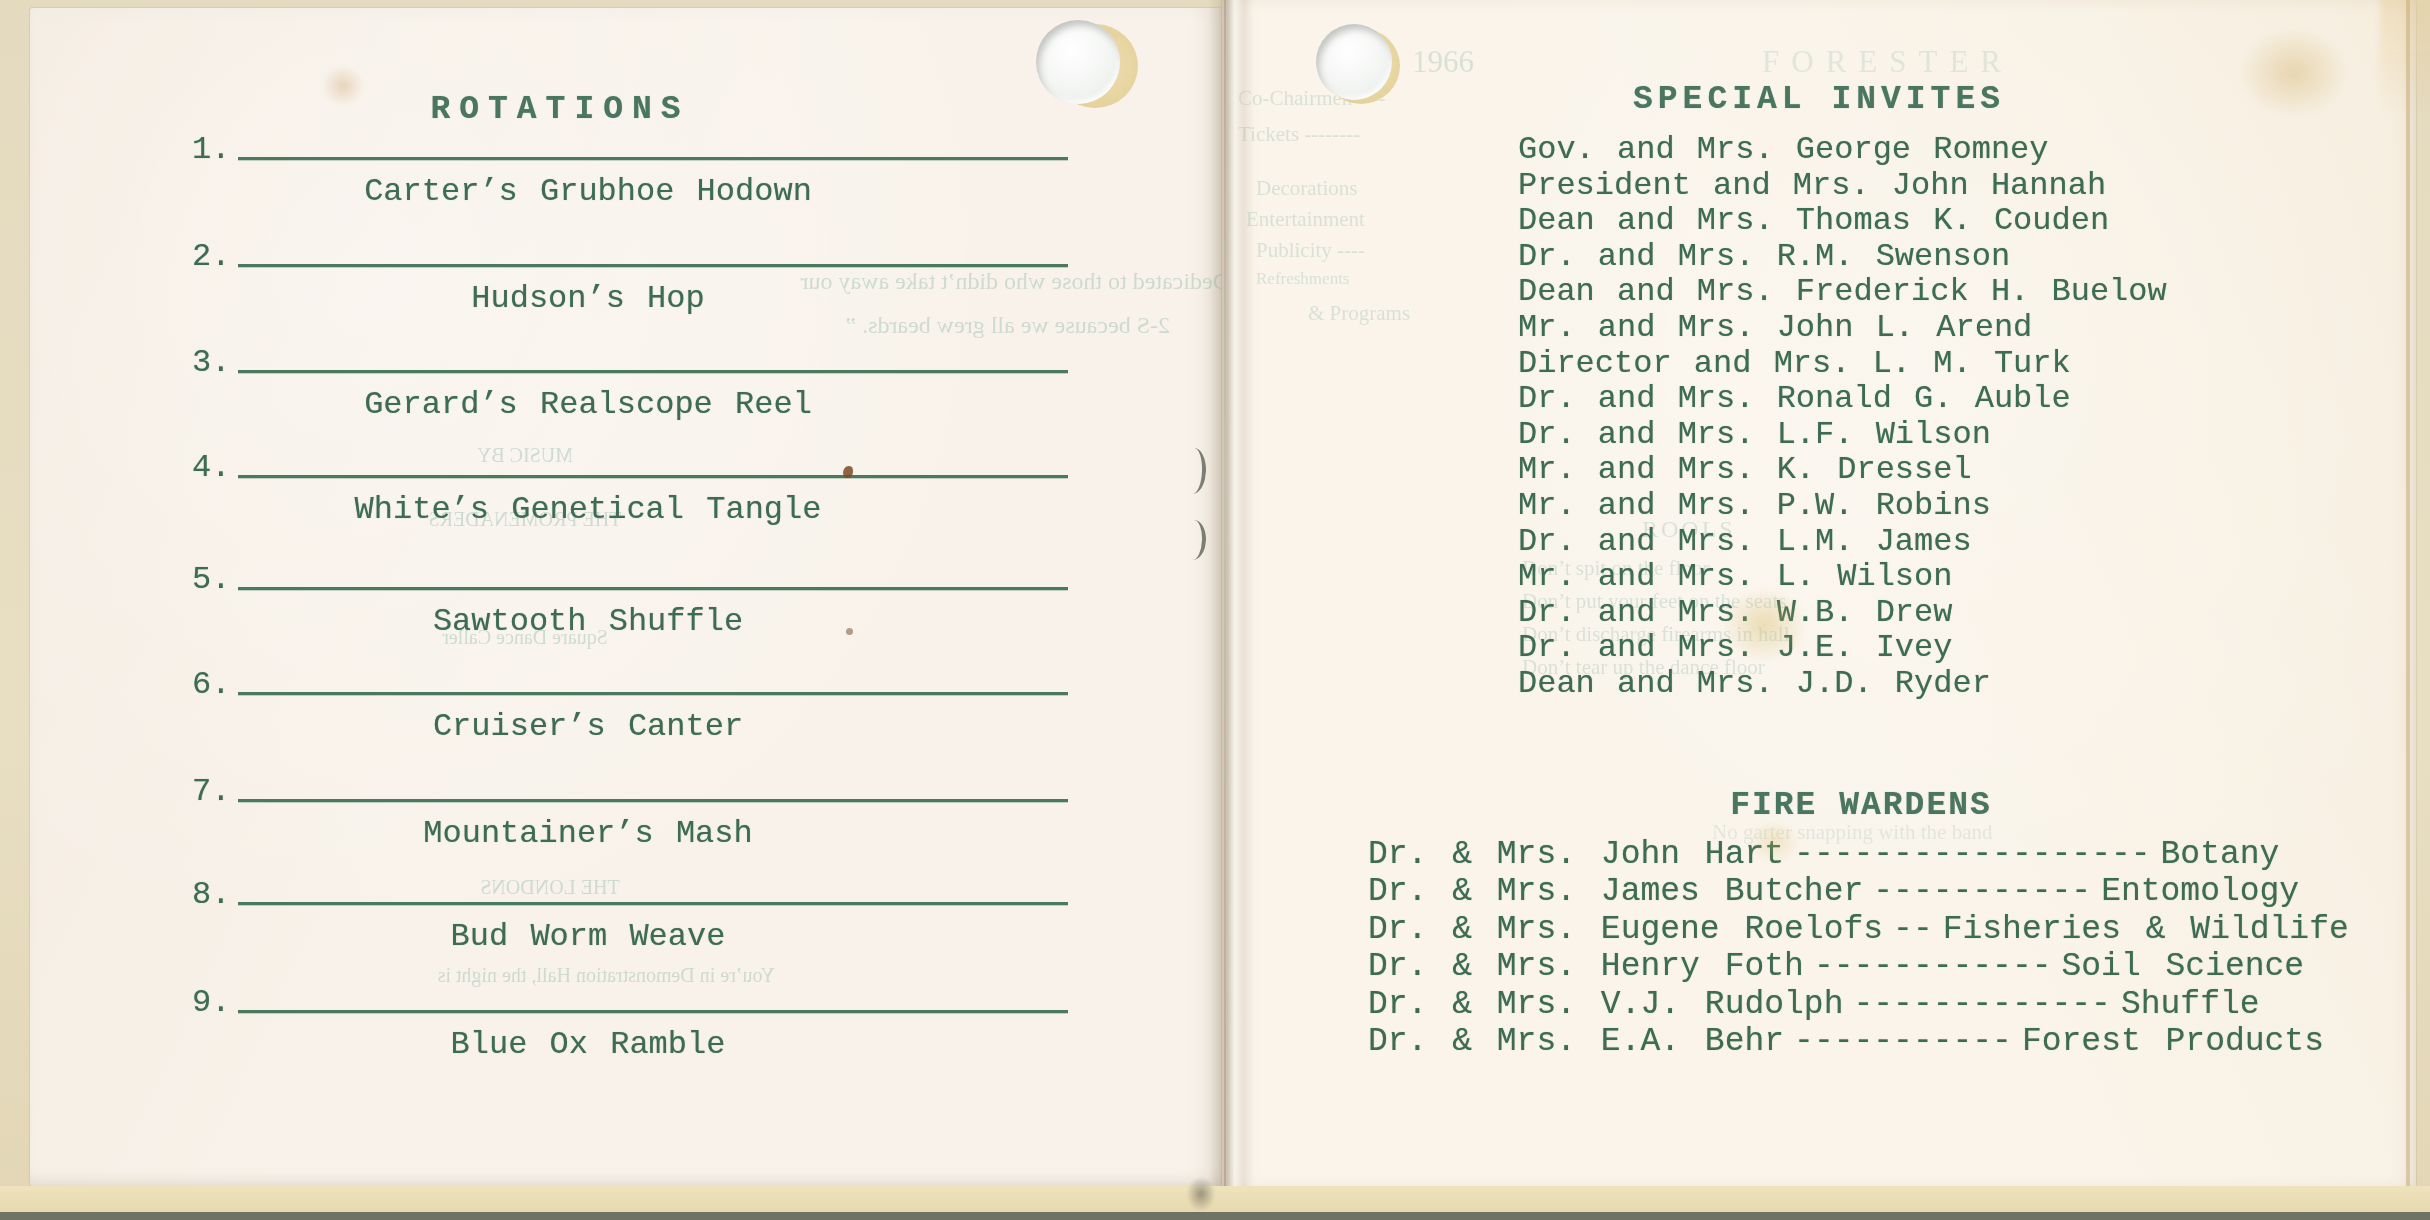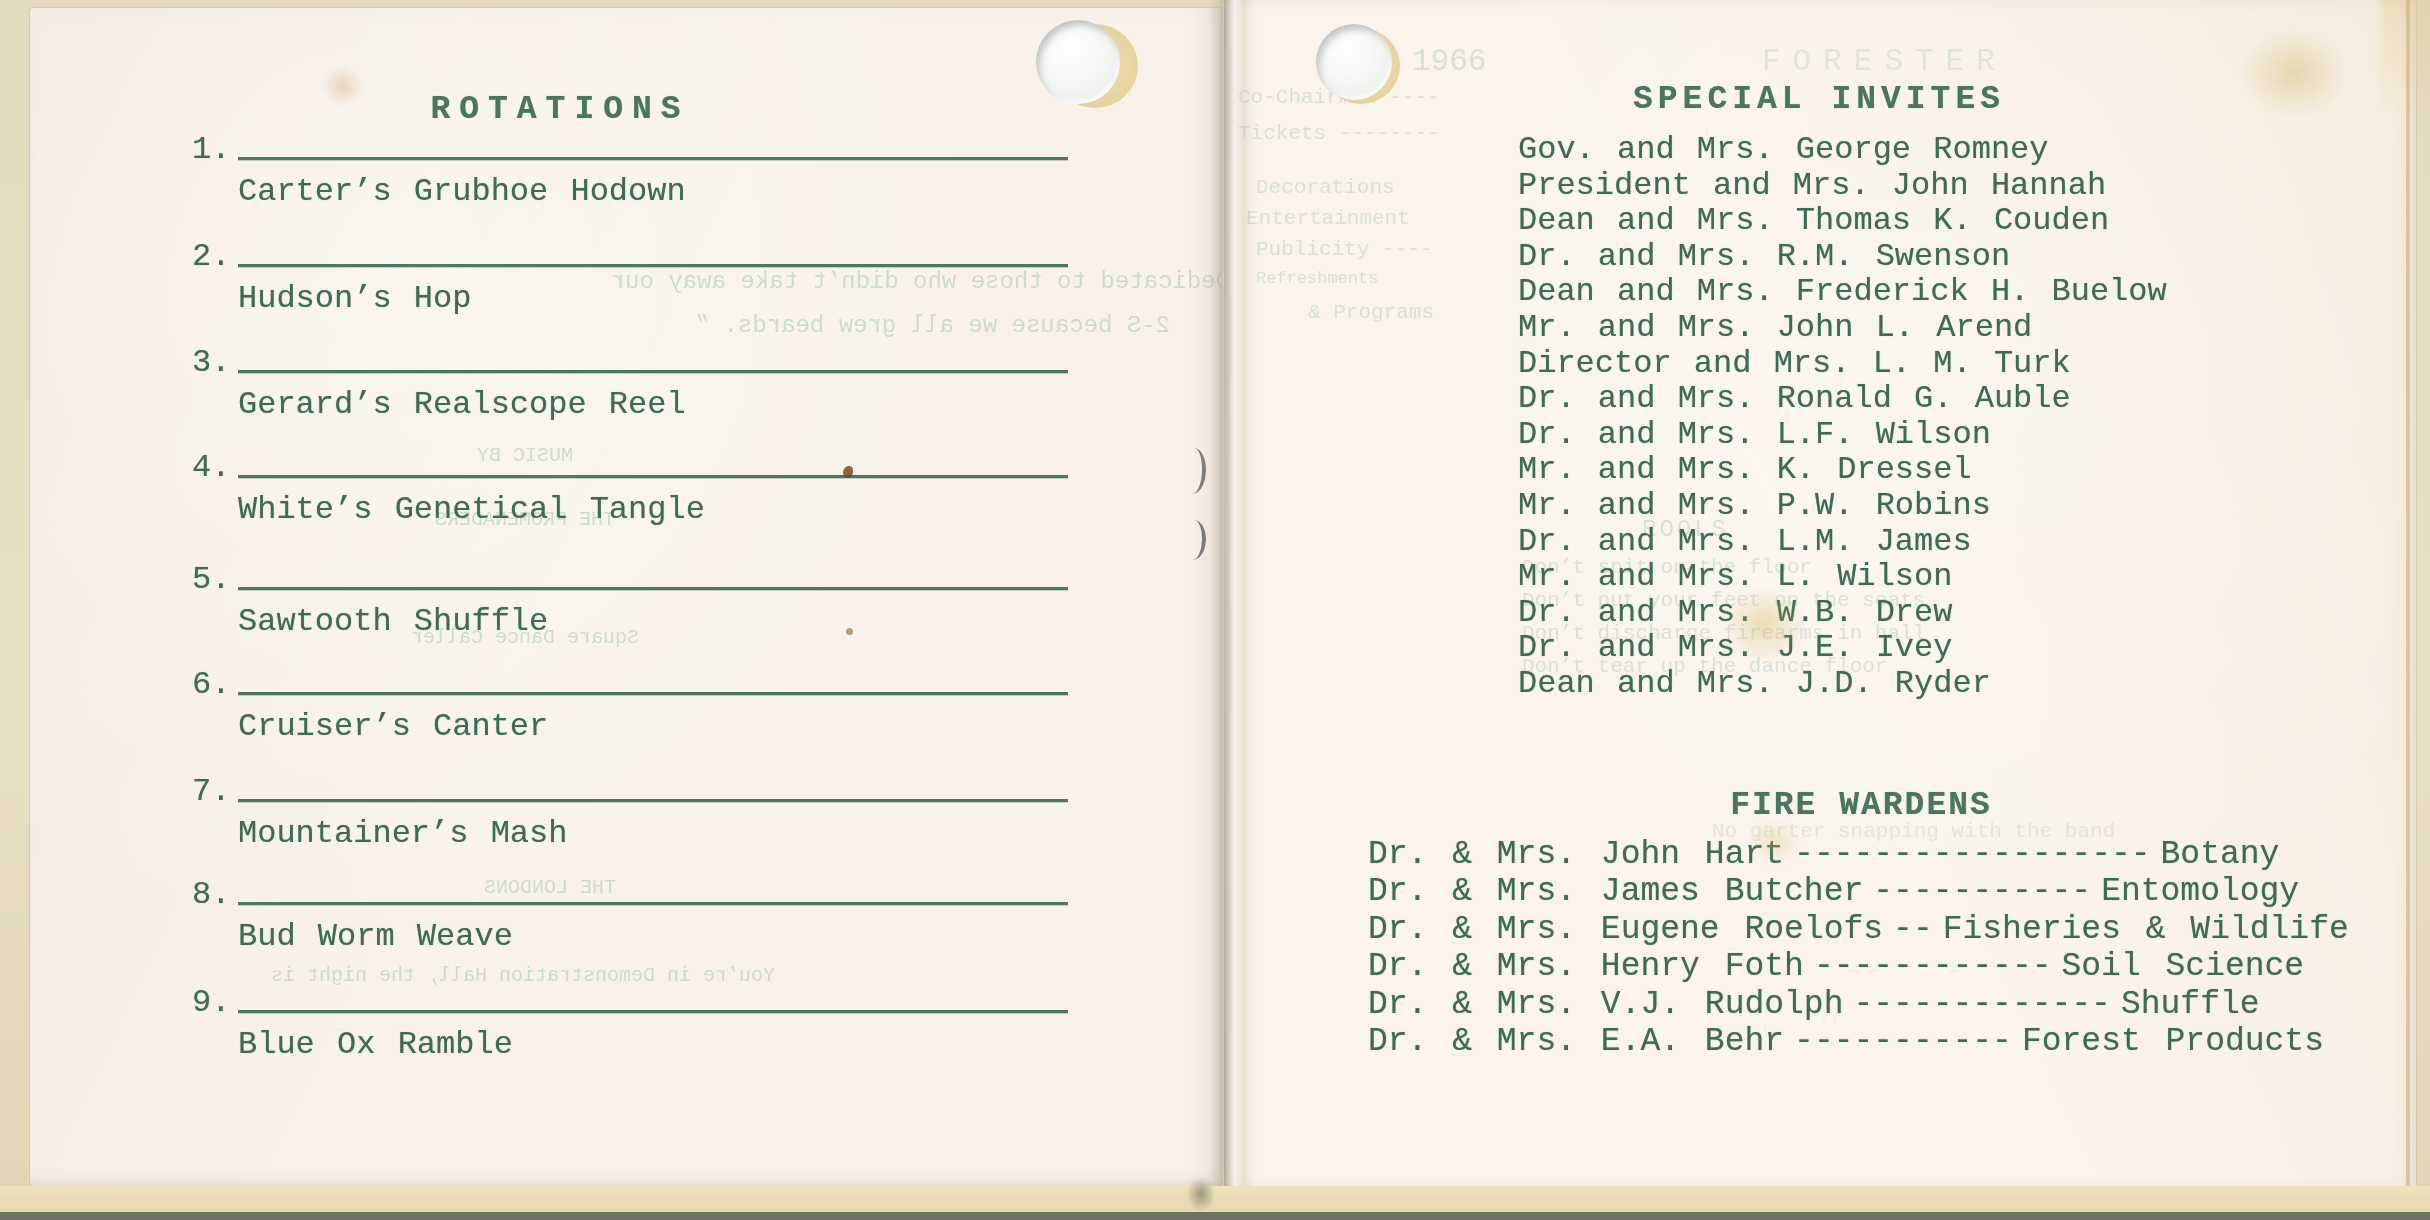--- a/index.html
+++ b/index.html
@@ -58,30 +58,30 @@
   .lp-title{left:0;top:56px;width:1060px;text-align:center;letter-spacing:9px;}
   .rp-title1{left:0;top:54px;width:1194px;text-align:center;letter-spacing:5px;}
   .rp-title2{left:0;top:760px;width:1194px;text-align:center;letter-spacing:2px;transform:translateX(42px);}
 
   ul,ol{list-style:none;margin:0;padding:0;}
   .rot-list{position:absolute;left:0;top:0;width:100%;height:100%;}
   .rot-item{position:absolute;left:0;width:100%;height:90px;}
   .rot-num{position:absolute;left:162px;top:0;font-size:32px;}
   .rot-rule{position:absolute;left:208px;top:26px;width:830px;height:0;
     border-bottom:3px solid #4a795e;box-shadow:0 1px 0 rgba(74,121,94,.3);}
-  .rot-name{position:absolute;left:208px;top:42px;width:700px;text-align:left;
+  .rot-name{position:absolute;left:208px;top:42px;width:700px;text-align:center;
     font-size:32px;word-spacing:3px;}
 
   .invite-list{position:absolute;left:296px;top:132px;font-size:32px;line-height:35.6px;word-spacing:3px;}
   .warden-list{position:absolute;left:146px;top:836px;font-size:33px;line-height:37.4px;white-space:nowrap;}
   .w-name{word-spacing:5px;}
   .w-dashes{margin:0 10px;}
   .w-dept{word-spacing:5px;}
 
-  .ghost{position:absolute;color:#9cbfae;opacity:.45;filter:blur(.7px);white-space:pre;z-index:0;}
+  .ghost{position:absolute;color:#9cbfae;opacity:.45;filter:blur(.7px);white-space:pre;z-index:0;font-family:Liberation Serif, serif;}
   .mir{transform:scaleX(-1);}
   .gc{text-align:center;}
   .rghost{color:#a9c5ba;opacity:.4;}
 
   .stain{position:absolute;border-radius:50%;filter:blur(2px);z-index:2;pointer-events:none;}
   .speck{position:absolute;z-index:2;}
   .staple{position:absolute;width:14px;height:46px;z-index:4;
     border-right:4px solid rgba(72,78,72,.7);border-radius:0 70% 70% 0 / 0 50% 50% 0;
     transform:rotate(2deg);}
   .fold-tear{position:absolute;left:1186px;top:1176px;width:30px;height:36px;z-index:5;

